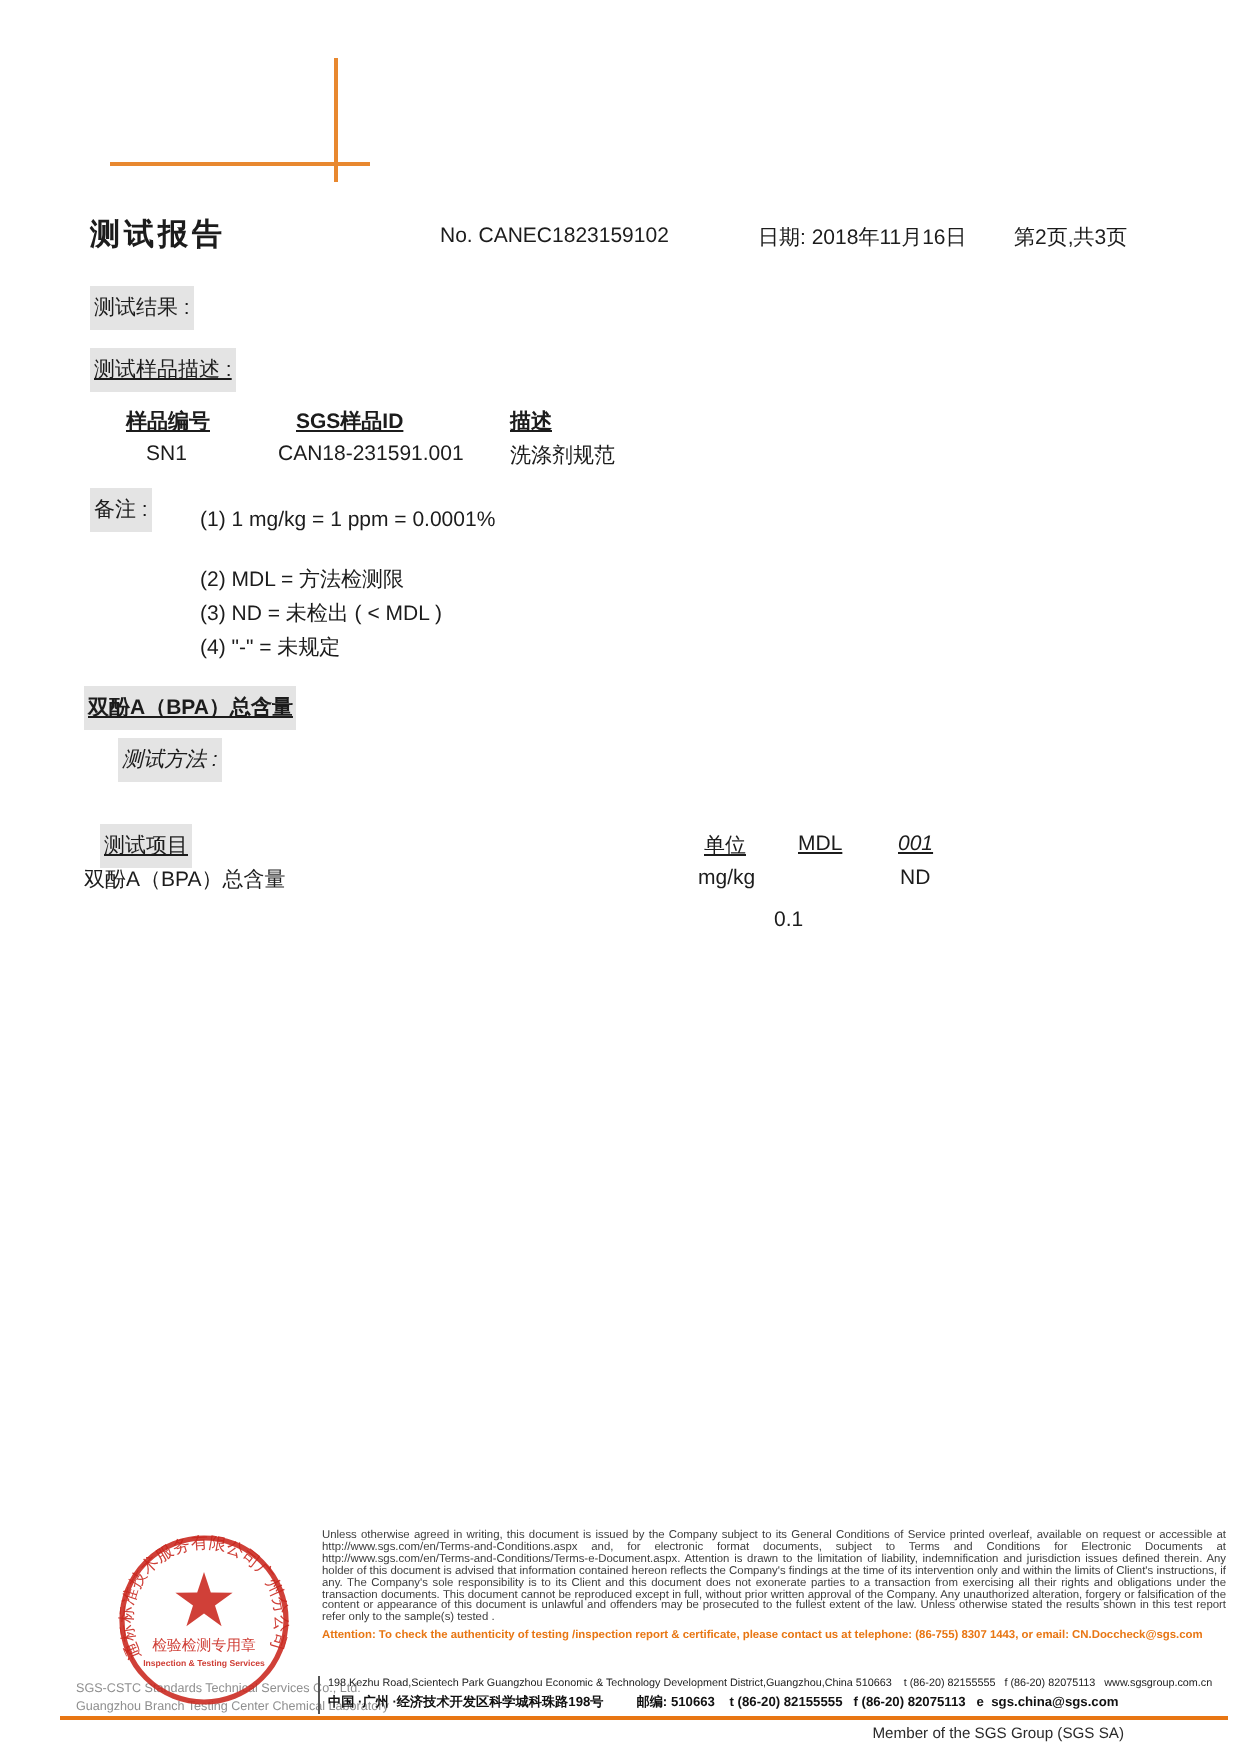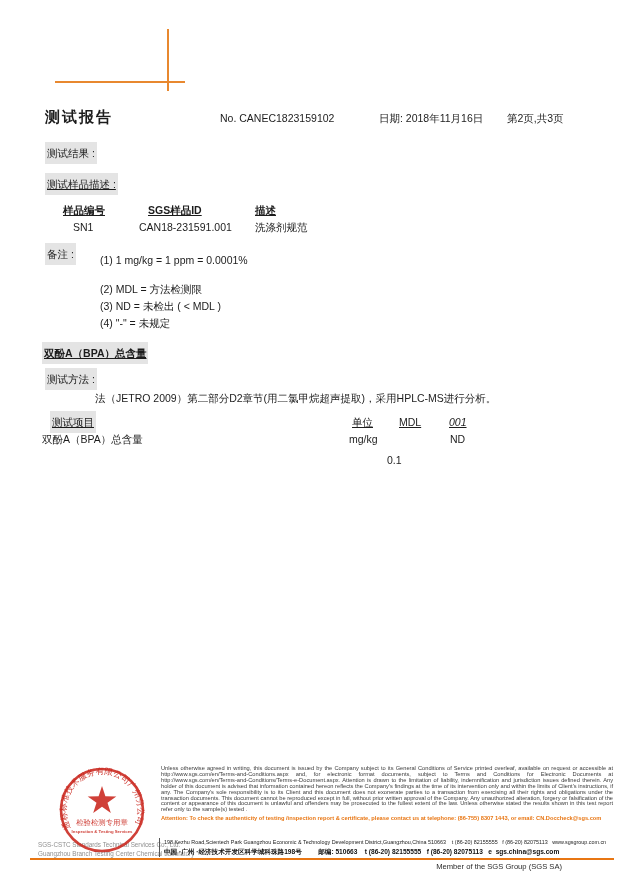--- a/index.html
+++ b/index.html
@@ -33,21 +33,21 @@
   .s-c2 { left:139px; top:221px; }
   .s-c3 { left:255px; top:221px; }
 
   .remarks-label { left:45px; top:248px; }
   .note-0 { left:100px; top:254px; }
   .note-1 { left:100px; top:283px; }
   .note-2 { left:100px; top:300px; }
   .note-3 { left:100px; top:317px; }
 
   .bpa-heading { left:42px; top:347px; }
-  .method-label { left:45px; top:373px; }
+  .method-label { left:59px; top:373px;font-style:italic; }
   .method-l1 { left:95px; top:373px; width:490px; }
   .method-l2 { left:95px; top:392px; width:490px; }
 
   .t2-h-item { left:50px; top:416px; }
   .t2-h-unit { left:352px; top:416px; }
   .t2-h-mdl  { left:399px; top:416px; }
   .t2-h-smp  { left:449px; top:416px; }
   .t2-r-item { left:42px; top:433px; }
   .t2-r-unit { left:349px; top:433px; }
   .t2-r-mdl  { left:387px; top:433px;margin-top:21px; }
@@ -89,21 +89,20 @@
   <div class="abs s-c3 cn">洗涤剂规范</div>
 
   <div class="abs remarks-label cn"><span class="hl">备注 :</span></div>
   <div class="abs note-0 cn">(1) 1 mg/kg = 1 ppm = 0.0001%</div>
   <div class="abs note-1 cn">(2) MDL = 方法检测限</div>
   <div class="abs note-2 cn">(3) ND = 未检出 ( &lt; MDL )</div>
   <div class="abs note-3 cn">(4) "-" = 未规定</div>
 
   <div class="abs bpa-heading cn"><span class="hl ul b">双酚A（BPA）总含量</span></div>
   <div class="abs method-label cn"><span class="hl">测试方法 :</span></div>
-  <div class="abs method-l2 cn">法（JETRO 2009）第二部分D2章节(用二氯甲烷超声提取)，采用HPLC-MS进行分析。</div>
 
   <div class="abs t2-h-item cn"><span class="hl ul">测试项目</span></div>
   <div class="abs t2-h-unit cn ul">单位</div>
   <div class="abs t2-h-mdl cn ul">MDL</div>
   <div class="abs t2-h-smp cn ul it">001</div>
   <div class="abs t2-r-item cn">双酚A（BPA）总含量</div>
   <div class="abs t2-r-unit cn">mg/kg</div>
   <div class="abs t2-r-mdl cn">0.1</div>
   <div class="abs t2-r-res cn">ND</div>
 

